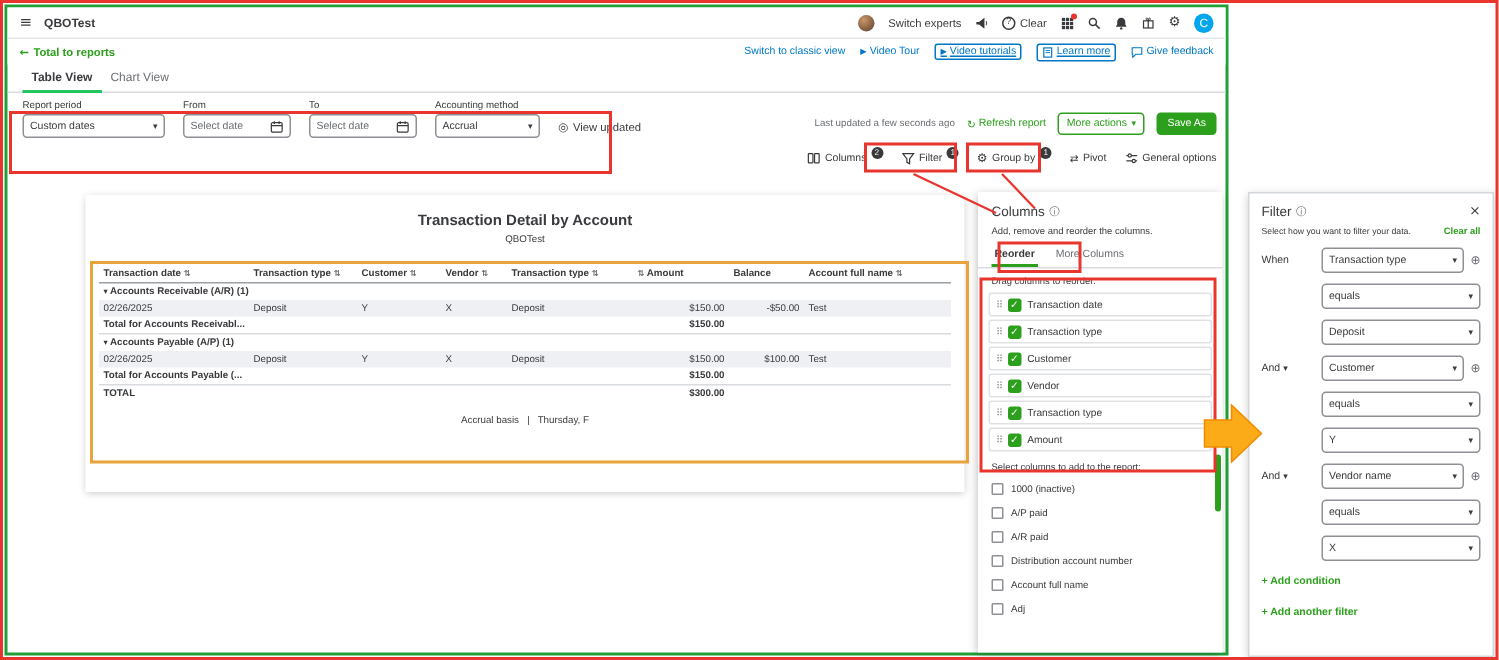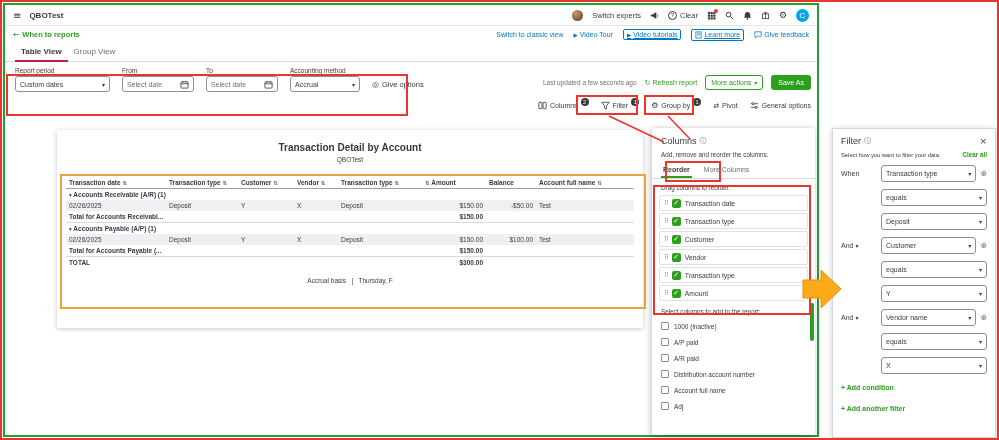--- a/index.html
+++ b/index.html
@@ -32,21 +32,21 @@
               align-items:center; padding:0 8px; background:#fff; }
   .backlink { color:#2ca01c; font-size:7.5px; font-weight:bold; display:flex; gap:3px; align-items:center; }
   .lr-right { margin-left:auto; display:flex; align-items:center; gap:10px; }
   .bluelink { color:#0077c5; font-size:7px; display:flex; align-items:center; gap:2px; }
   .boxedlink { border:1px solid #0077c5; border-radius:2px; padding:1px 3px; text-decoration:underline; }
 
   
   .tabsrow { position:absolute; left:0; top:38px; right:0; height:19px;
              border-bottom:1px solid #d8dbe0; display:flex; padding:0 10px; }
   .tab { font-size:8px; color:#6b6e72; padding:4px 6px 0; height:19px; }
-  .tab.active { color:#393a3d; font-weight:bold; border-bottom:2px solid #be185d; }
+  .tab.active { color:#393a3d; font-weight:bold; border-bottom:2px solid #22c55e; }
 
   
   .controls { position:absolute; left:10px; top:62px; display:flex; gap:12px; align-items:flex-end; }
   .ctl { display:flex; flex-direction:column; gap:2px; }
   .ctl-label { font-size:6.5px; color:#393a3d; }
   .ctl-box { height:16px; border:1px solid #8d9096; border-radius:3px; background:#fff;
              display:flex; align-items:center; justify-content:space-between;
              font-size:7px; color:#393a3d; padding:0 4px; gap:4px; }
   .ctl-box.placeholder { color:#6b6e72; }
   .w95 { width:95px; } .w72 { width:72px; } .w70 { width:70px; }
@@ -186,21 +186,21 @@
             </svg>
         </span>
         <span class="tb-item icf" style="font-size:9px;">⚙</span>
         <span class="avatar-c">C</span>
       </div>
     </div>
 
     <div class="linksrow">
       <span class="backlink">
         <span class="icf">←</span>
-        <span>When to reports</span>
+        <span>Total to reports</span>
       </span>
       <div class="lr-right">
         <span class="bluelink">Switch to classic view</span>
         <span class="bluelink">
           <span class="icf" style="font-size:5.5px;">▶</span>
           <span>Video Tour</span>
         </span>
         <span class="bluelink boxedlink">
           <span class="icf" style="font-size:5.5px;">▶</span>
           <span>Video tutorials</span>
@@ -217,21 +217,21 @@
           <svg width="8" height="8" viewBox="0 0 10 10">
               <path d="M1 1h8v5.5H4L1.5 9V6.5H1z" fill="none" stroke="#0077c5" stroke-width=".9"></path>
             </svg>
           <span>Give feedback</span>
         </span>
       </div>
     </div>
 
     <div class="tabsrow">
       <span class="tab active">Table View</span>
-      <span class="tab">Group View</span>
+      <span class="tab">Chart View</span>
     </div>
 
     <div class="controls">
       <div class="ctl">
         <span class="ctl-label">Report period</span>
         <div class="ctl-box w95">
           <span>Custom dates</span>
           <span class="chev icf">▾</span>
         </div>
       </div>
@@ -261,21 +261,21 @@
       </div>
       <div class="ctl">
         <span class="ctl-label">Accounting method</span>
         <div class="ctl-box w70">
           <span>Accrual</span>
           <span class="chev icf">▾</span>
         </div>
       </div>
       <div class="viewopts">
         <span class="icf" style="font-size:8px;">◎</span>
-        <span>Give options</span>
+        <span>View updated</span>
       </div>
     </div>
 
     <div class="actionsrow">
       <span class="lastupd">Last updated a few seconds ago</span>
       <span class="refresh">
         <span class="icf">↻</span>
         <span>Refresh report</span>
       </span>
       <button class="btn-outline">

